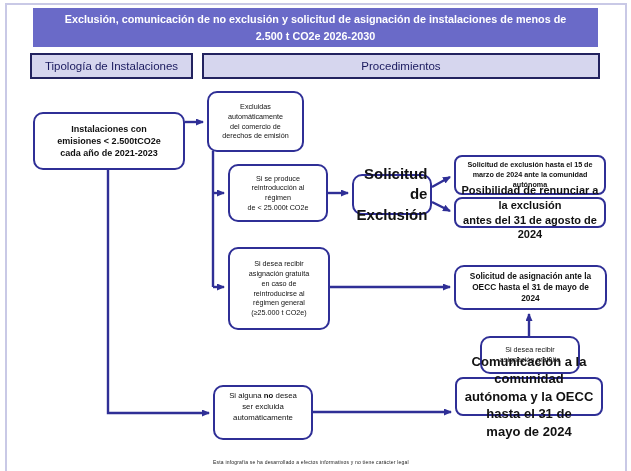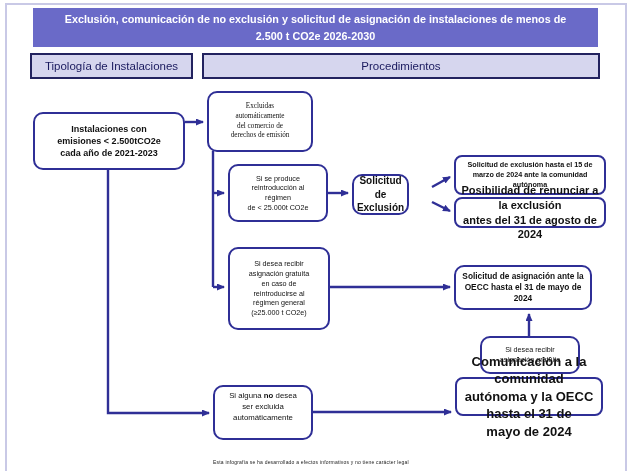--- a/index.html
+++ b/index.html
@@ -78,35 +78,35 @@
       <path d="M529,336 L529,314" marker-end="url(#ah)"></path>
     </g>
   </svg>
 
   <div class="box bold" style="left:33px;top:112px;width:152px;height:58px;font-size:9px;">
     <div class="box-label">Instalaciones con
 emisiones &lt; 2.500tCO2e
 cada año de 2021-2023</div>
   </div>
 
-  <div class="box" style="left:207px;top:91px;width:106px;height:61px;font-size:7.2px;font-family:Liberation Serif, serif;">
+  <div class="box" style="left:207px;top:91px;width:97px;height:61px;font-size:7.2px;">
     <div class="box-label">Excluidas
 automáticamente
 del comercio de
 derechos de emisión</div>
   </div>
 
   <div class="box" style="left:228px;top:164px;width:100px;height:58px;font-size:7.2px;">
     <div class="box-label">Si se produce
 reintroducción al
 régimen
 de &lt; 25.000t CO2e</div>
   </div>
 
-  <div class="box bold" style="left:352px;top:174px;width:57px;height:41px;font-size:10px;">
+  <div class="box bold" style="left:352px;top:174px;width:80px;height:41px;font-size:15px;text-align:right;">
     <div class="box-label">Solicitud de
 Exclusión</div>
   </div>
 
   <div class="box bold sq" style="left:454px;top:155px;width:152px;height:40px;font-size:7.2px;">
     <div class="box-label">Solicitud de exclusión hasta el 15 de
 marzo de 2024 ante la comunidad
 autónoma</div>
   </div>
 
@@ -117,21 +117,21 @@
 
   <div class="box" style="left:228px;top:247px;width:102px;height:83px;font-size:7.2px;">
     <div class="box-label">Si desea recibir
 asignación gratuita
 en caso de
 reintroducirse al
 régimen general
 (≥25.000 t CO2e)</div>
   </div>
 
-  <div class="box bold" style="left:454px;top:265px;width:138px;height:45px;font-size:8.3px;">
+  <div class="box bold" style="left:454px;top:265px;width:153px;height:45px;font-size:8.3px;">
     <div class="box-label">Solicitud de asignación ante la
 OECC hasta el 31 de mayo de
 2024</div>
   </div>
 
   <div class="box" style="left:480px;top:336px;width:100px;height:38px;font-size:7.2px;">
     <div class="box-label">Si desea recibir
 asignación gratuita</div>
   </div>
 

